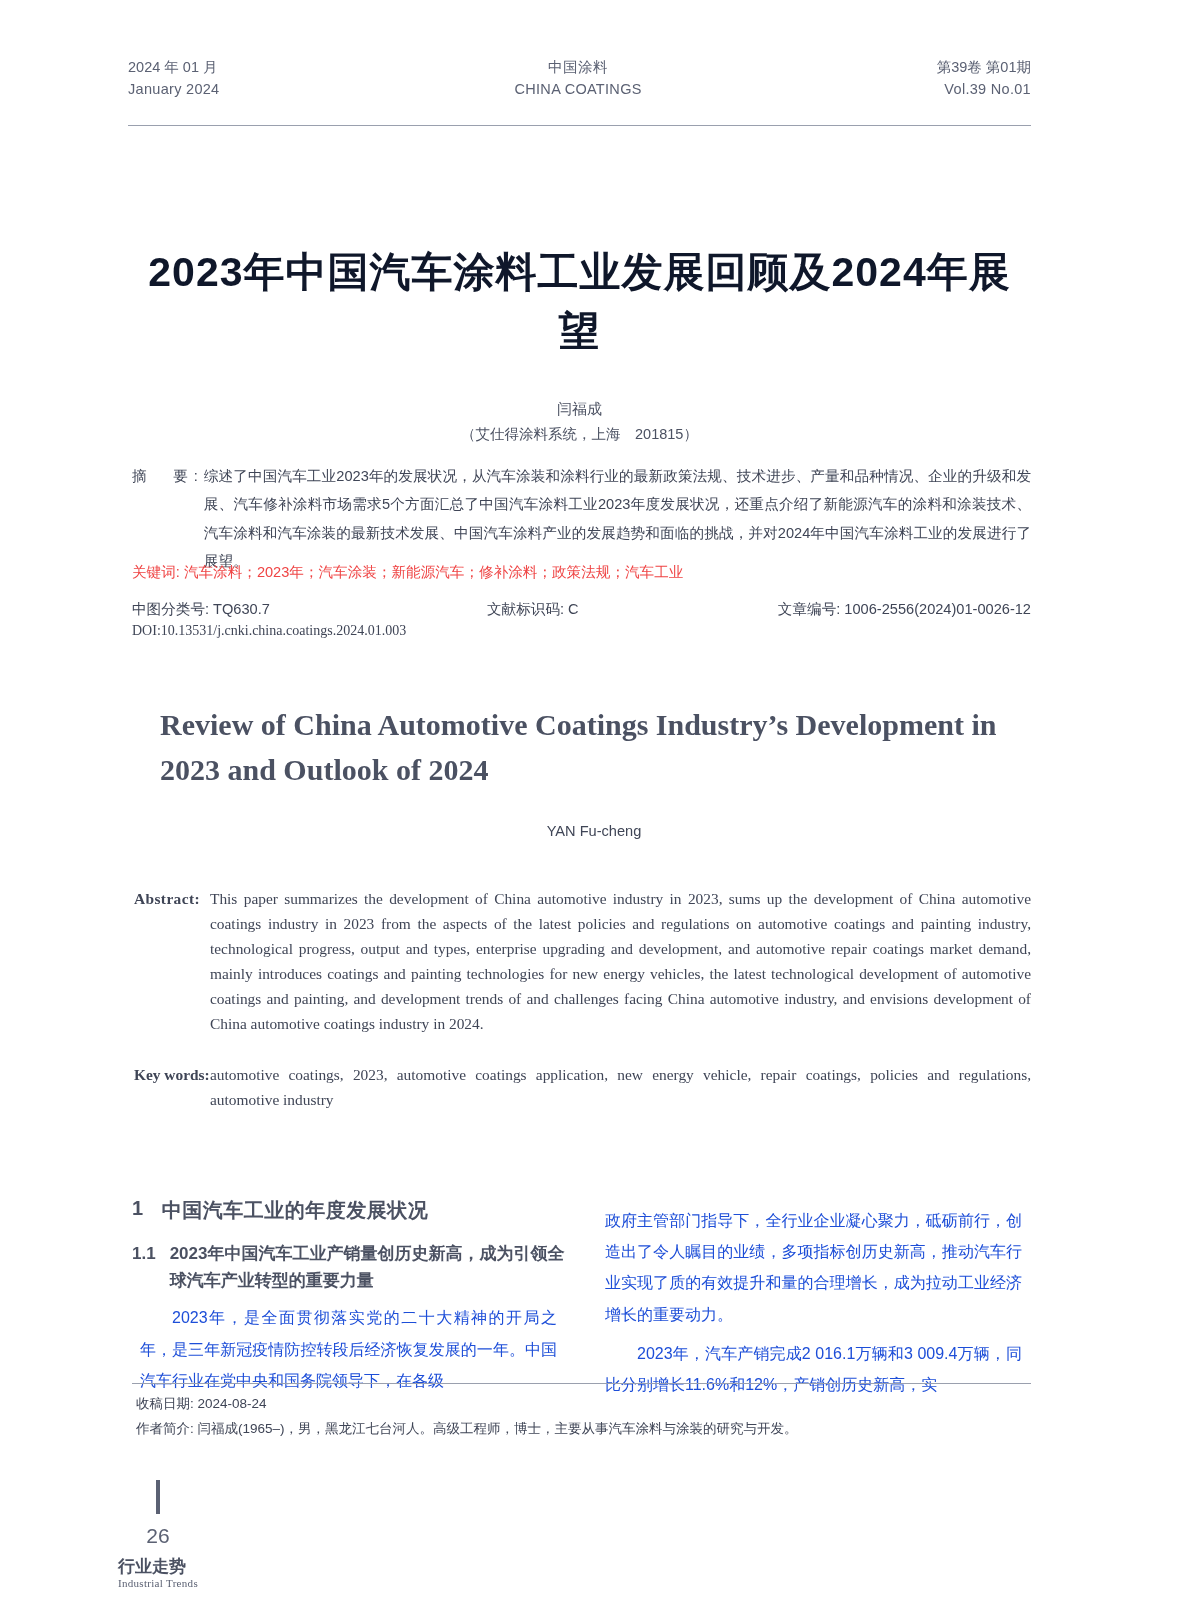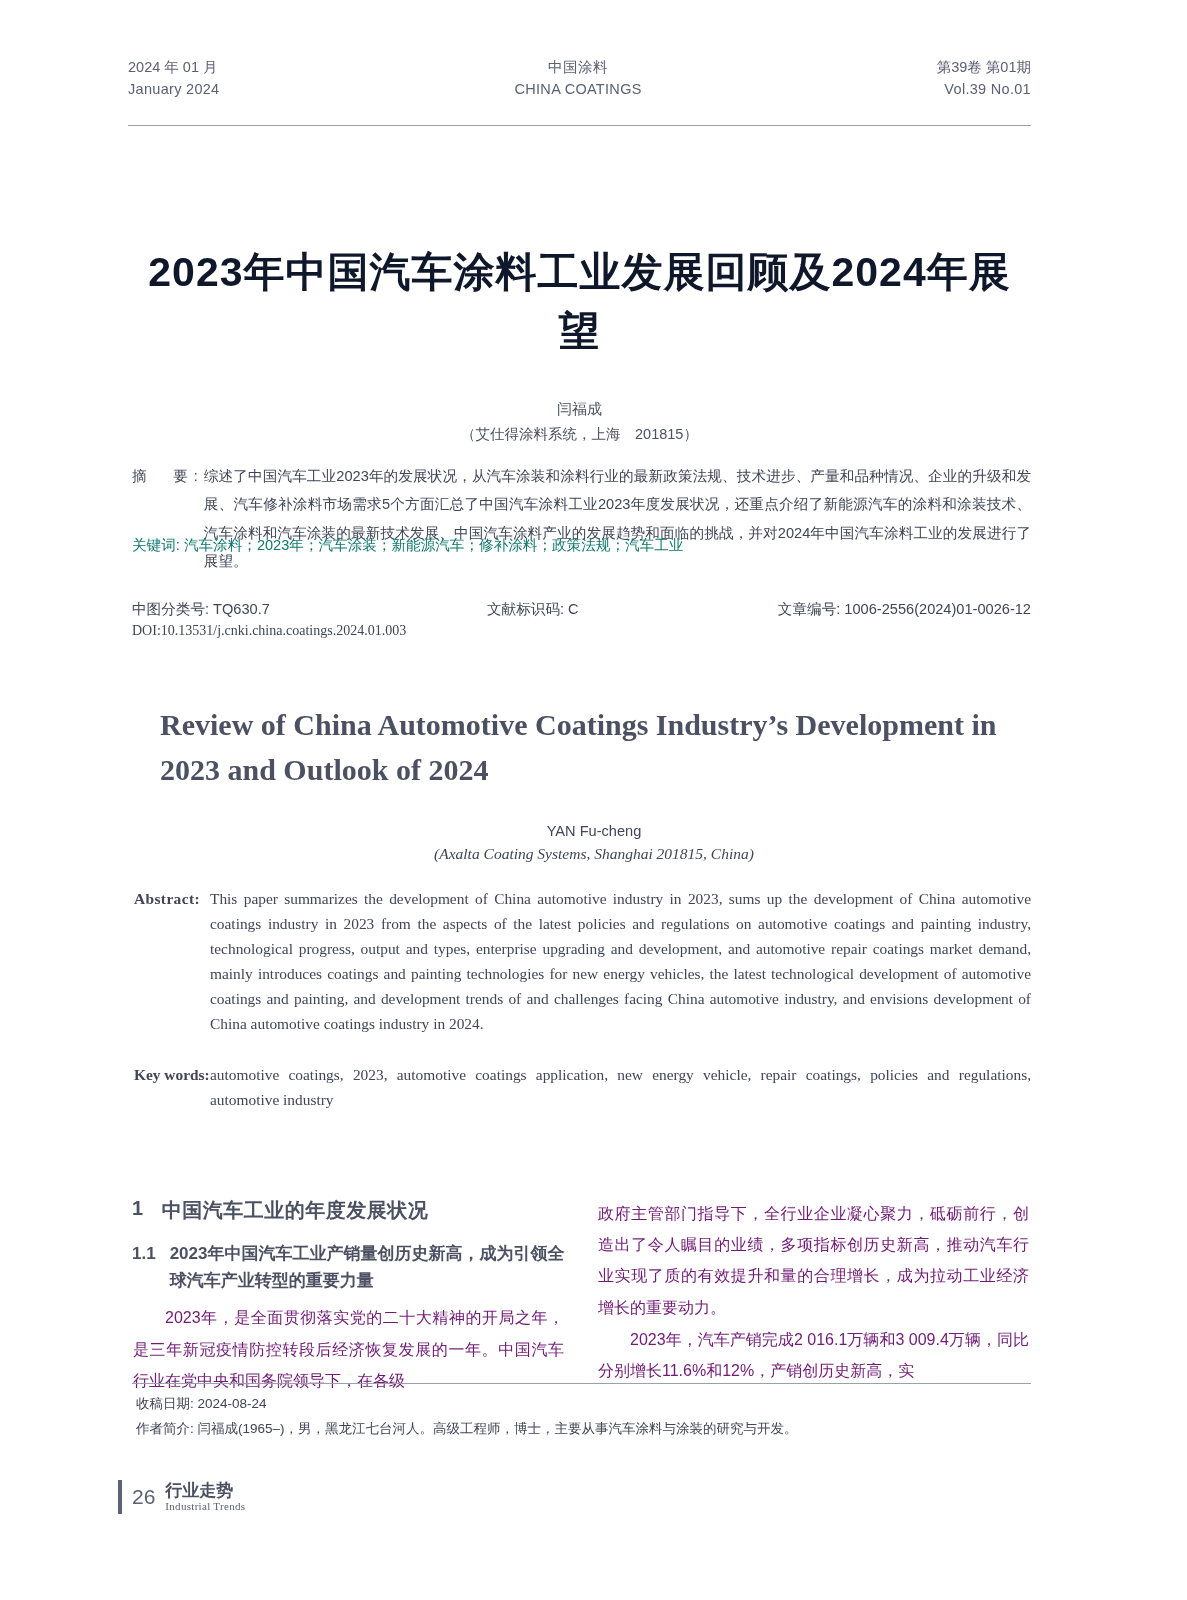--- a/index.html
+++ b/index.html
@@ -80,25 +80,25 @@
     text-align: justify;
   }
   .cn-abs .lbl { letter-spacing: 6px; }
   .abs-row { display: flex; }
   .abs-row .tag { flex: 0 0 auto; white-space: nowrap; }
   .abs-row .txt { flex: 1 1 auto; text-align: justify; }
 
   .cn-keywords {
     position: absolute;
     left: 132px;
-    top: 532px;
+    top: 559px;
     width: 899px;
     font-size: 14.6px;
     line-height: 1.9;
-    color: #0f766e;
+    color: #ef4444;
   }
   .cn-class {
     position: absolute;
     left: 132px;
     top: 596px;
     width: 899px;
     font-size: 14.6px;
     line-height: 1.9;
     color: #3f4556;
     display: flex;
@@ -205,23 +205,23 @@
     color: #4b5162;
     margin: 0 0 8px 0;
     line-height: 1.6;
     display: flex;
     gap: 14px;
   }
   .h2 .t { flex: 1; }
   .p {
     font-size: 16px;
     line-height: 1.95;
-    color: #701a75;
+    color: #1d4ed8;
     text-align: justify;
-    margin: 1px;
+    margin: 8px;
     text-indent: 2em;
   }
   .p.noind { text-indent: 0; }
 
   
   .foot-rule {
     position: absolute;
     left: 132px;
     top: 1383px;
     width: 899px;
@@ -238,20 +238,21 @@
   }
 
   
   .pg-footer {
     position: absolute;
     left: 118px;
     top: 1480px;
     display: flex;
     align-items: center;
     gap: 10px;
+    flex-direction: column;
   }
   .pg-footer .bar {
     width: 4px;
     height: 34px;
     background: #5b6173;
   }
   .pg-num {
     font-size: 21px;
     color: #5b6173;
     font-weight: normal;
@@ -317,21 +318,20 @@
     <div class="c3">
       <span>文章编号:</span>
       <span>1006-2556(2024)01-0026-12</span>
     </div>
   </div>
 
   <div class="doi">DOI:10.13531/j.cnki.china.coatings.2024.01.003</div>
 
   <div class="en-title">Review of China Automotive Coatings Industry’s Development in 2023 and Outlook of 2024</div>
   <div class="en-author">YAN Fu-cheng</div>
-  <div class="en-affil">(Axalta Coating Systems, Shanghai 201815, China)</div>
 
   <div class="en-abs">
     <div class="row">
       <span class="tag">Abstract:</span>
       <span class="txt">This paper summarizes the development of China automotive industry in 2023, sums up the development of China automotive coatings industry in 2023 from the aspects of the latest policies and regulations on automotive coatings and painting industry, technological progress, output and types, enterprise upgrading and development, and automotive repair coatings market demand, mainly introduces coatings and painting technologies for new energy vehicles, the latest technological development of automotive coatings and painting, and development trends of and challenges facing China automotive industry, and envisions development of China automotive coatings industry in 2024.</span>
     </div>
   </div>
 
   <div class="en-kw">
     <div class="row">

